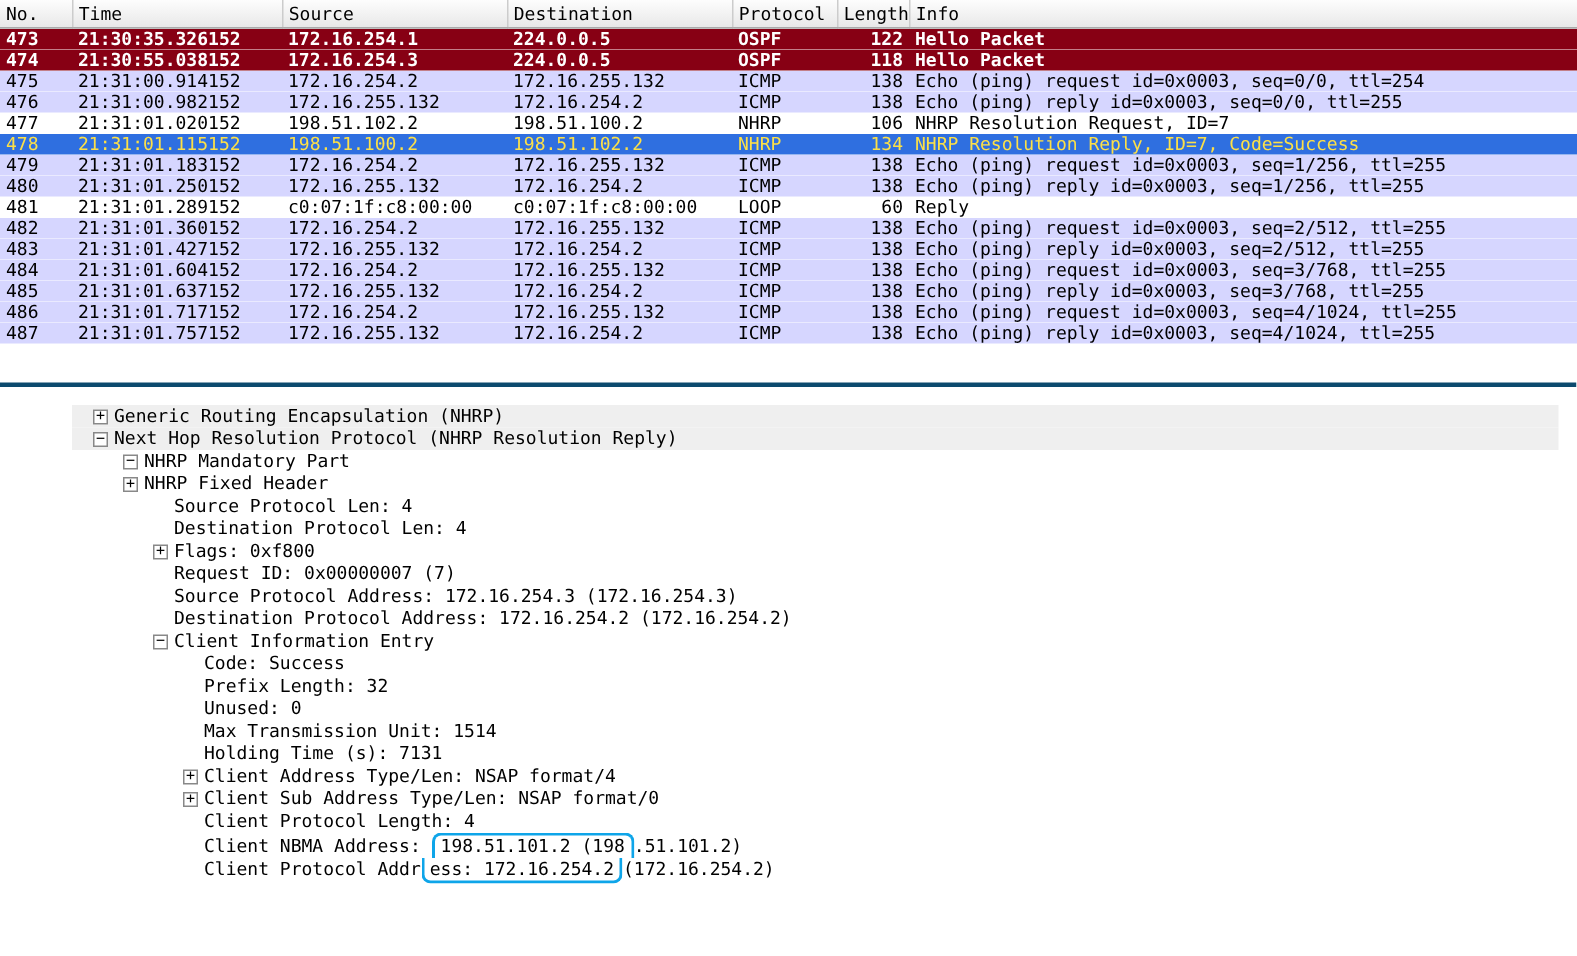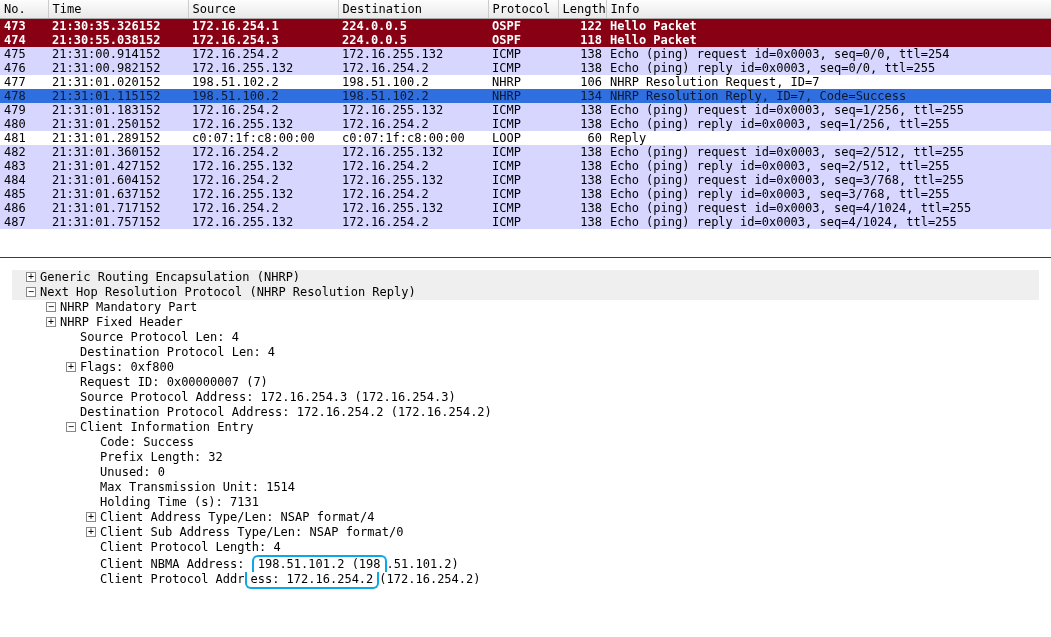--- a/index.html
+++ b/index.html
@@ -11,21 +11,21 @@
     color: #000;
     width: 1051px;
     height: 637px;
     overflow: hidden;
   }
   
   #packet-list-wrap {
     height: 258px;
     overflow-x: scroll;
     overflow-y: hidden;
-    border-bottom: 1px solid #0c4a6e;
+    border-bottom: 3px solid #0c4a6e;
     position: relative;
   }
   #packet-list {
     width: 1080px;
     border-collapse: collapse;
     table-layout: fixed;
   }
   #packet-list th {
     text-align: left;
     font-weight: normal;
@@ -46,35 +46,36 @@
   .col-src  { width: 150px; }
   .col-dst  { width: 150px; }
   .col-proto{ width: 70px;  }
   .col-len  { width: 48px; text-align: right; }
   .col-info { }
 
   tr.ospf    td { background: #870014; color: #ffffff; font-weight: bold; }
   tr.icmp    td { background: #d6d6ff; }
   tr.nhrp    td { background: #ffffff; }
   tr.loop    td { background: #ffffff; }
-  tr.selected td { background: #2f6fe0; color: #0f172a; }
+  tr.selected td { background: #2f6fe0; color: #fde047; }
 
   
   #packet-list-wrap::-webkit-scrollbar { height: 16px; }
   #packet-list-wrap::-webkit-scrollbar-track { background: #eaeaea; }
   #packet-list-wrap::-webkit-scrollbar-thumb { background: #c0c0c0; border:1px solid #999; }
   #packet-list-wrap::-webkit-scrollbar-button { background: #dcdcdc; border:1px solid #999; width:16px; }
 
   
   #tree-wrap {
     padding: 12px;
     font-size: 12px;
     line-height: 15px;
     white-space: nowrap;
     overflow: hidden;
+    margin-left: 36px;
   }
   .node { display: block; }
   .tog {
     display: inline-block;
     width: 10px; height: 10px;
     border: 1px solid #888;
     text-align: center;
     line-height: 8px;
     font-size: 10px;
     background: #fff;

